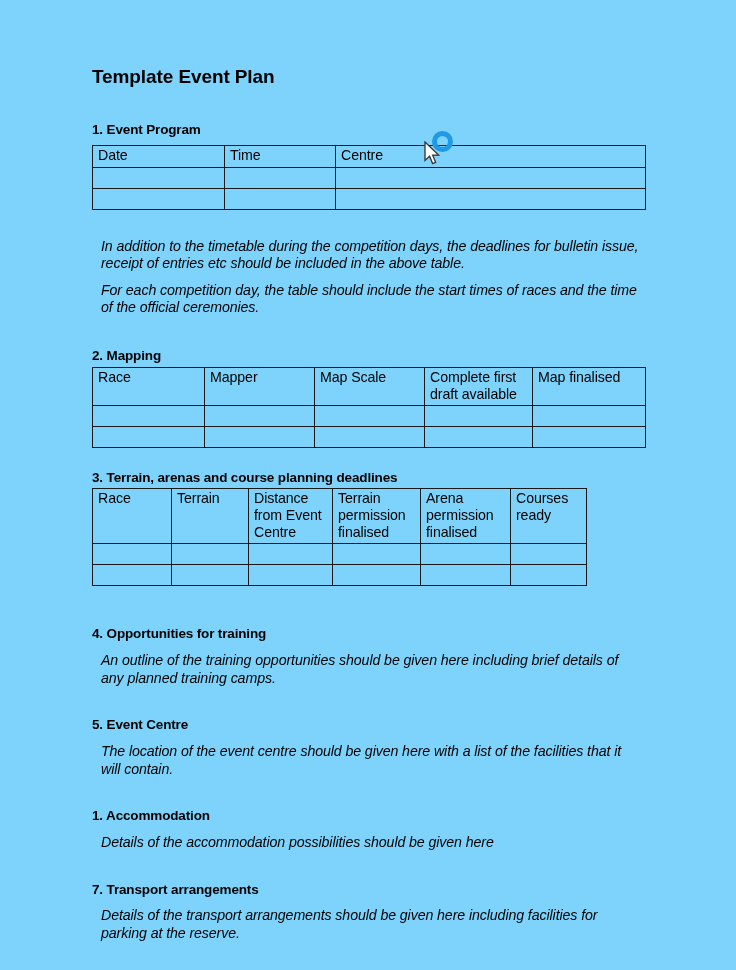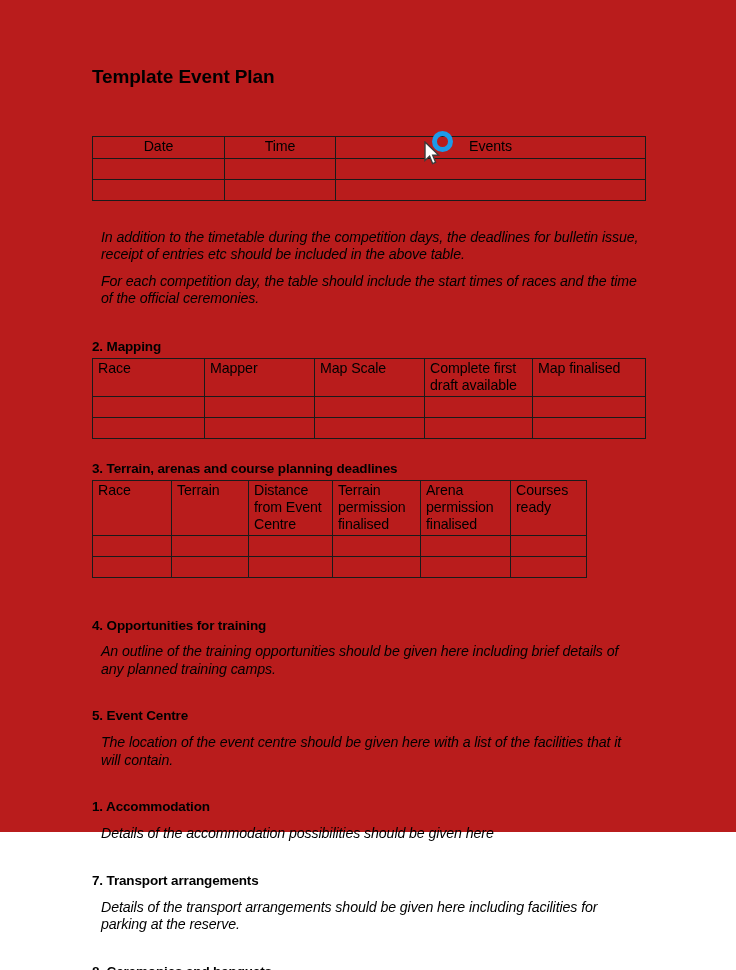--- a/index.html
+++ b/index.html
@@ -13,22 +13,22 @@
     height: 970px;
     overflow: hidden;
     font-family: "Liberation Sans", sans-serif;
     color: #000000;
     -webkit-font-smoothing: antialiased;
   }
 
   .page {
     position: relative;
     width: 736px;
-    height: 832px;
-    background: #b91c1c;
+    height: 970px;
+    background: #7dd3fc;
     box-sizing: border-box;
   }
 
   .content {
     position: absolute;
     left: 92px;
     top: 0;
     width: 556px;
   }
 
@@ -72,21 +72,21 @@
     padding: 1px 5px 2px 5px;
     vertical-align: top;
     line-height: 17px;
     height: 18px;
   }
   table.grid td.empty {
     height: 17px;
   }
 
   
-  #table-event-program { width: 553px; margin-top: 14px; text-align: center; }
+  #table-event-program { width: 553px; margin-top: 6px; }
   
   #table-mapping { width: 553px; margin-top: 2px; }
   
   #table-terrain { width: 494px; margin-top: 2px; }
 
   
   .gap-title-to-s1 { height: 33px; }
   .gap-table-to-para { height: 19px; }
   .gap-para-to-heading { height: 22px; }
   .gap-table-to-heading { height: 22px; }
@@ -126,32 +126,33 @@
 </head>
 <body>
 
 <div class="page">
   <div class="content">
 
     <h1 class="doc-title">Template Event Plan</h1>
 
     <div class="gap-title-to-s1"></div>
 
+    <h2 class="section-heading">1. Event Program</h2>
 
     <table class="grid" id="table-event-program">
       <colgroup>
         <col style="width:132px">
         <col style="width:111px">
         <col style="width:310px">
       </colgroup>
       <tbody>
         <tr>
           <td>Date</td>
           <td>Time</td>
-          <td>Events</td>
+          <td>Centre</td>
         </tr>
         <tr>
           <td class="empty"></td>
           <td class="empty"></td>
           <td class="empty"></td>
         </tr>
         <tr>
           <td class="empty"></td>
           <td class="empty"></td>
           <td class="empty"></td>

